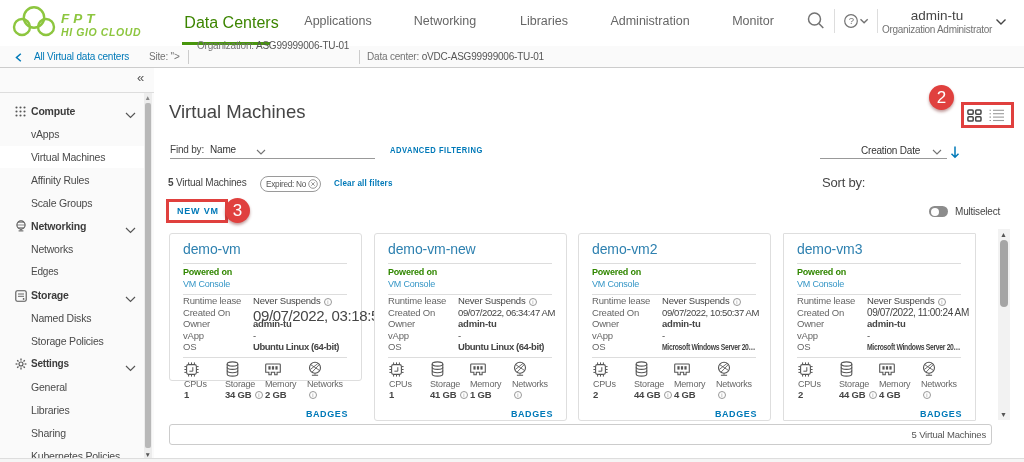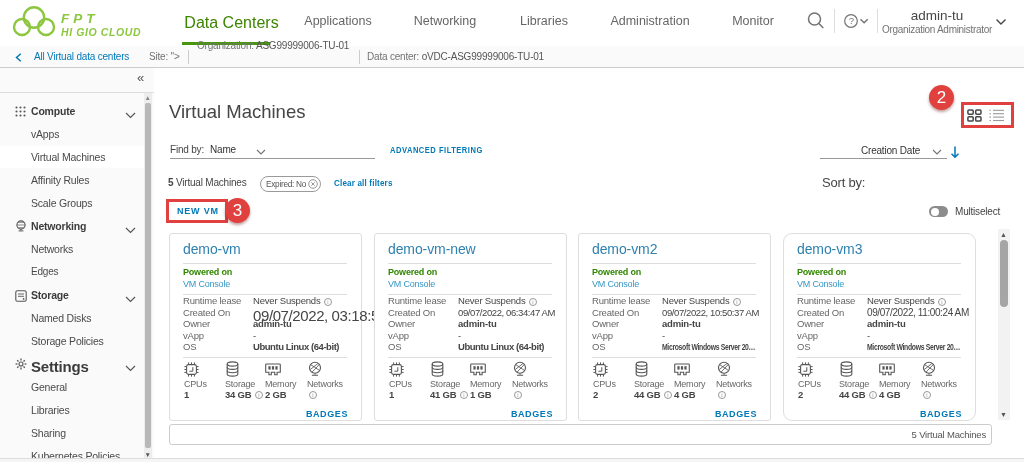--- a/index.html
+++ b/index.html
@@ -113,21 +113,21 @@
         <line x1="6" y1="0.6" x2="6" y2="2.4"></line>
         <line x1="6" y1="9.6" x2="6" y2="11.4"></line>
         <line x1="0.6" y1="6" x2="2.4" y2="6"></line>
         <line x1="9.6" y1="6" x2="11.4" y2="6"></line>
         <line x1="2.2" y1="2.2" x2="3.5" y2="3.5"></line>
         <line x1="8.5" y1="8.5" x2="9.8" y2="9.8"></line>
         <line x1="2.2" y1="9.8" x2="3.5" y2="8.5"></line>
         <line x1="8.5" y1="3.5" x2="9.8" y2="2.2"></line>
       </g>
     </svg>
-<div class="abs sm" style="left:31px;top:359px;font-size:15px;font-weight:bold;color:#3c3c3c;">Settings</div>
+<div class="abs sm" style="left:31px;top:359px;font-size:10px;font-weight:bold;color:#3c3c3c;">Settings</div>
 <svg class="abs" style="left:125px;top:365px;" width="11" height="7" viewBox="0 0 11 7">
       <path d="M1 1 l4.5 4.4 4.5 -4.4" fill="none" stroke="#565656" stroke-width="1.2"></path>
     </svg>
 <div class="abs sm" style="left:31px;top:382px;font-size:10.5px;color:#4a4a4a;">General</div>
 <div class="abs sm" style="left:31px;top:405px;font-size:10.5px;color:#4a4a4a;">Libraries</div>
 <div class="abs sm" style="left:31px;top:428px;font-size:10.5px;color:#4a4a4a;">Sharing</div>
 <div class="abs sm" style="left:31px;top:451px;font-size:10.5px;color:#4a4a4a;">Kubernetes Policies</div>
 <div class="abs" style="left:169px;top:103px;font-size:18.5px;color:#454545;">Virtual Machines</div>
 <div class="abs" style="left:929px;top:85px;width:25px;height:25px;border-radius:50%;background:#e0403e;color:#fff;font-size:17px;text-align:center;line-height:25px;box-shadow:0 2px 3px rgba(120,40,40,0.45);">2</div>
 <div class="abs" style="left:961px;top:102px;width:53px;height:26px;border:3px solid #e0403e;background:#fff;"></div>
@@ -174,21 +174,21 @@
 <circle cx="5" cy="5" r="4.3" fill="none" stroke="#8c8c8c" stroke-width="0.9"></circle>
 <path d="M3.3 3.3 l3.4 3.4 M6.7 3.3 l-3.4 3.4" stroke="#8c8c8c" stroke-width="0.9"></path>
 </svg>
 <div class="abs" style="left:334px;top:178px;font-size:9.5px;font-weight:bold;letter-spacing:0.2px;color:#0079b8;transform-origin:left top;transform:scaleX(0.85);">Clear all filters</div>
 <div class="abs" style="left:166px;top:199px;width:62px;height:24px;border:3px solid #e0403e;background:#fff;"></div>
 <div class="abs" style="left:177px;top:207px;font-size:9px;font-weight:bold;letter-spacing:0.8px;color:#0079b8;">NEW VM</div>
 <div class="abs" style="left:225px;top:198px;width:25px;height:25px;border-radius:50%;background:#e0403e;color:#fff;font-size:17px;text-align:center;line-height:25px;box-shadow:0 2px 3px rgba(120,40,40,0.45);">3</div>
 <div class="abs" style="left:929px;top:206px;width:19px;height:11px;border-radius:6px;background:#8c8c8c;"></div>
 <div class="abs" style="left:930.5px;top:207.5px;width:8px;height:8px;border-radius:50%;background:#fff;"></div>
 <div class="abs sm" style="left:955px;top:207px;font-size:10px;color:#454545;">Multiselect</div>
-<div class="abs" style="left:169px;top:233px;width:193px;height:188px;background:#fff;border:1px solid #dedede;border-radius:3px;">
+<div class="abs" style="left:169px;top:233px;width:193px;height:148px;background:#fff;border:1px solid #dedede;border-radius:3px;">
 <div class="abs" style="left:13px;top:7.5px;font-size:14px;letter-spacing:-0.1px;color:#2e81b0;">demo-vm</div>
 <div class="abs" style="left:13px;top:29px;width:164px;height:1px;background:#ddd;"></div>
 <div class="abs sm" style="left:13px;top:34px;font-size:9px;font-weight:bold;color:#318700;">Powered on</div>
 <div class="abs sm" style="left:13px;top:46px;font-size:9px;color:#3596c6;">VM Console</div>
 <div class="abs" style="left:13px;top:60px;width:164px;height:1px;background:#ddd;"></div>
 <div class="abs sm" style="left:13px;top:62px;font-size:9.5px;color:#666;">Runtime lease</div>
 <div class="abs" style="left:83px;top:62px;font-size:9.5px;color:#454545;font-weight:normal;letter-spacing:-0.2px;">Never Suspends <span style="display:inline-block;width:8px;height:8px;border:1px solid #999;border-radius:50%;font-size:6px;line-height:7px;text-align:center;color:#999;font-weight:normal;vertical-align:0.5px;margin-left:1px;letter-spacing:0;">i</span></div>
 <div class="abs sm" style="left:13px;top:73.5px;font-size:9.5px;color:#666;">Created On</div>
 <div class="abs" style="left:83px;top:73.5px;font-size:15px;color:#454545;font-weight:normal;letter-spacing:-0.2px;letter-spacing:-0.4px;">09/07/2022, 03:18:56 AM</div>
 <div class="abs sm" style="left:13px;top:85.0px;font-size:9.5px;color:#666;">Owner</div>
@@ -357,21 +357,21 @@
 <div class="abs sm" style="left:14px;top:146px;font-size:9px;color:#666;">CPUs</div>
 <div class="abs sm" style="left:55px;top:146px;font-size:9px;color:#666;">Storage</div>
 <div class="abs sm" style="left:95px;top:146px;font-size:9px;color:#666;">Memory</div>
 <div class="abs sm" style="left:137px;top:146px;font-size:9px;color:#666;">Networks</div>
 <div class="abs sm" style="left:14px;top:155.5px;font-size:9.5px;color:#454545;font-weight:bold;">2</div>
 <div class="abs sm" style="left:55px;top:155.5px;font-size:9.5px;color:#454545;font-weight:bold;">44 GB <span style="display:inline-block;width:8px;height:8px;border:1px solid #999;border-radius:50%;font-size:6px;line-height:7px;text-align:center;color:#999;font-weight:normal;vertical-align:0.5px;margin-left:1px;letter-spacing:0;">i</span></div>
 <div class="abs sm" style="left:95px;top:155.5px;font-size:9.5px;color:#454545;font-weight:bold;">4 GB</div>
 <div class="abs sm" style="left:138px;top:155.5px;font-size:9.5px;color:#454545;font-weight:normal;"><span style="display:inline-block;width:8px;height:8px;border:1px solid #999;border-radius:50%;font-size:6px;line-height:7px;text-align:center;color:#999;font-weight:normal;vertical-align:0.5px;margin-left:1px;letter-spacing:0;">i</span></div>
 <div class="abs" style="right:13px;top:176px;font-size:9px;font-weight:bold;letter-spacing:0.6px;color:#0079b8;">BADGES</div>
 </div>
-<div class="abs" style="left:783px;top:233px;width:193px;height:188px;background:#fff;border:1px solid #dedede;border-radius:9px;">
+<div class="abs" style="left:783px;top:233px;width:193px;height:188px;background:#fff;border:1px solid #dedede;border-radius:1px;">
 <div class="abs" style="left:13px;top:7.5px;font-size:14px;letter-spacing:-0.1px;color:#2e81b0;">demo-vm3</div>
 <div class="abs" style="left:13px;top:29px;width:164px;height:1px;background:#ddd;"></div>
 <div class="abs sm" style="left:13px;top:34px;font-size:9px;font-weight:bold;color:#318700;">Powered on</div>
 <div class="abs sm" style="left:13px;top:46px;font-size:9px;color:#3596c6;">VM Console</div>
 <div class="abs" style="left:13px;top:60px;width:164px;height:1px;background:#ddd;"></div>
 <div class="abs sm" style="left:13px;top:62px;font-size:9.5px;color:#666;">Runtime lease</div>
 <div class="abs" style="left:83px;top:62px;font-size:9.5px;color:#454545;font-weight:normal;letter-spacing:-0.2px;">Never Suspends <span style="display:inline-block;width:8px;height:8px;border:1px solid #999;border-radius:50%;font-size:6px;line-height:7px;text-align:center;color:#999;font-weight:normal;vertical-align:0.5px;margin-left:1px;letter-spacing:0;">i</span></div>
 <div class="abs sm" style="left:13px;top:73.5px;font-size:9.5px;color:#666;">Created On</div>
 <div class="abs" style="left:83px;top:73.5px;font-size:10px;color:#454545;font-weight:normal;letter-spacing:-0.2px;letter-spacing:-0.4px;text-align:right;">09/07/2022, 11:00:24 AM</div>
 <div class="abs sm" style="left:13px;top:85.0px;font-size:9.5px;color:#666;">Owner</div>

